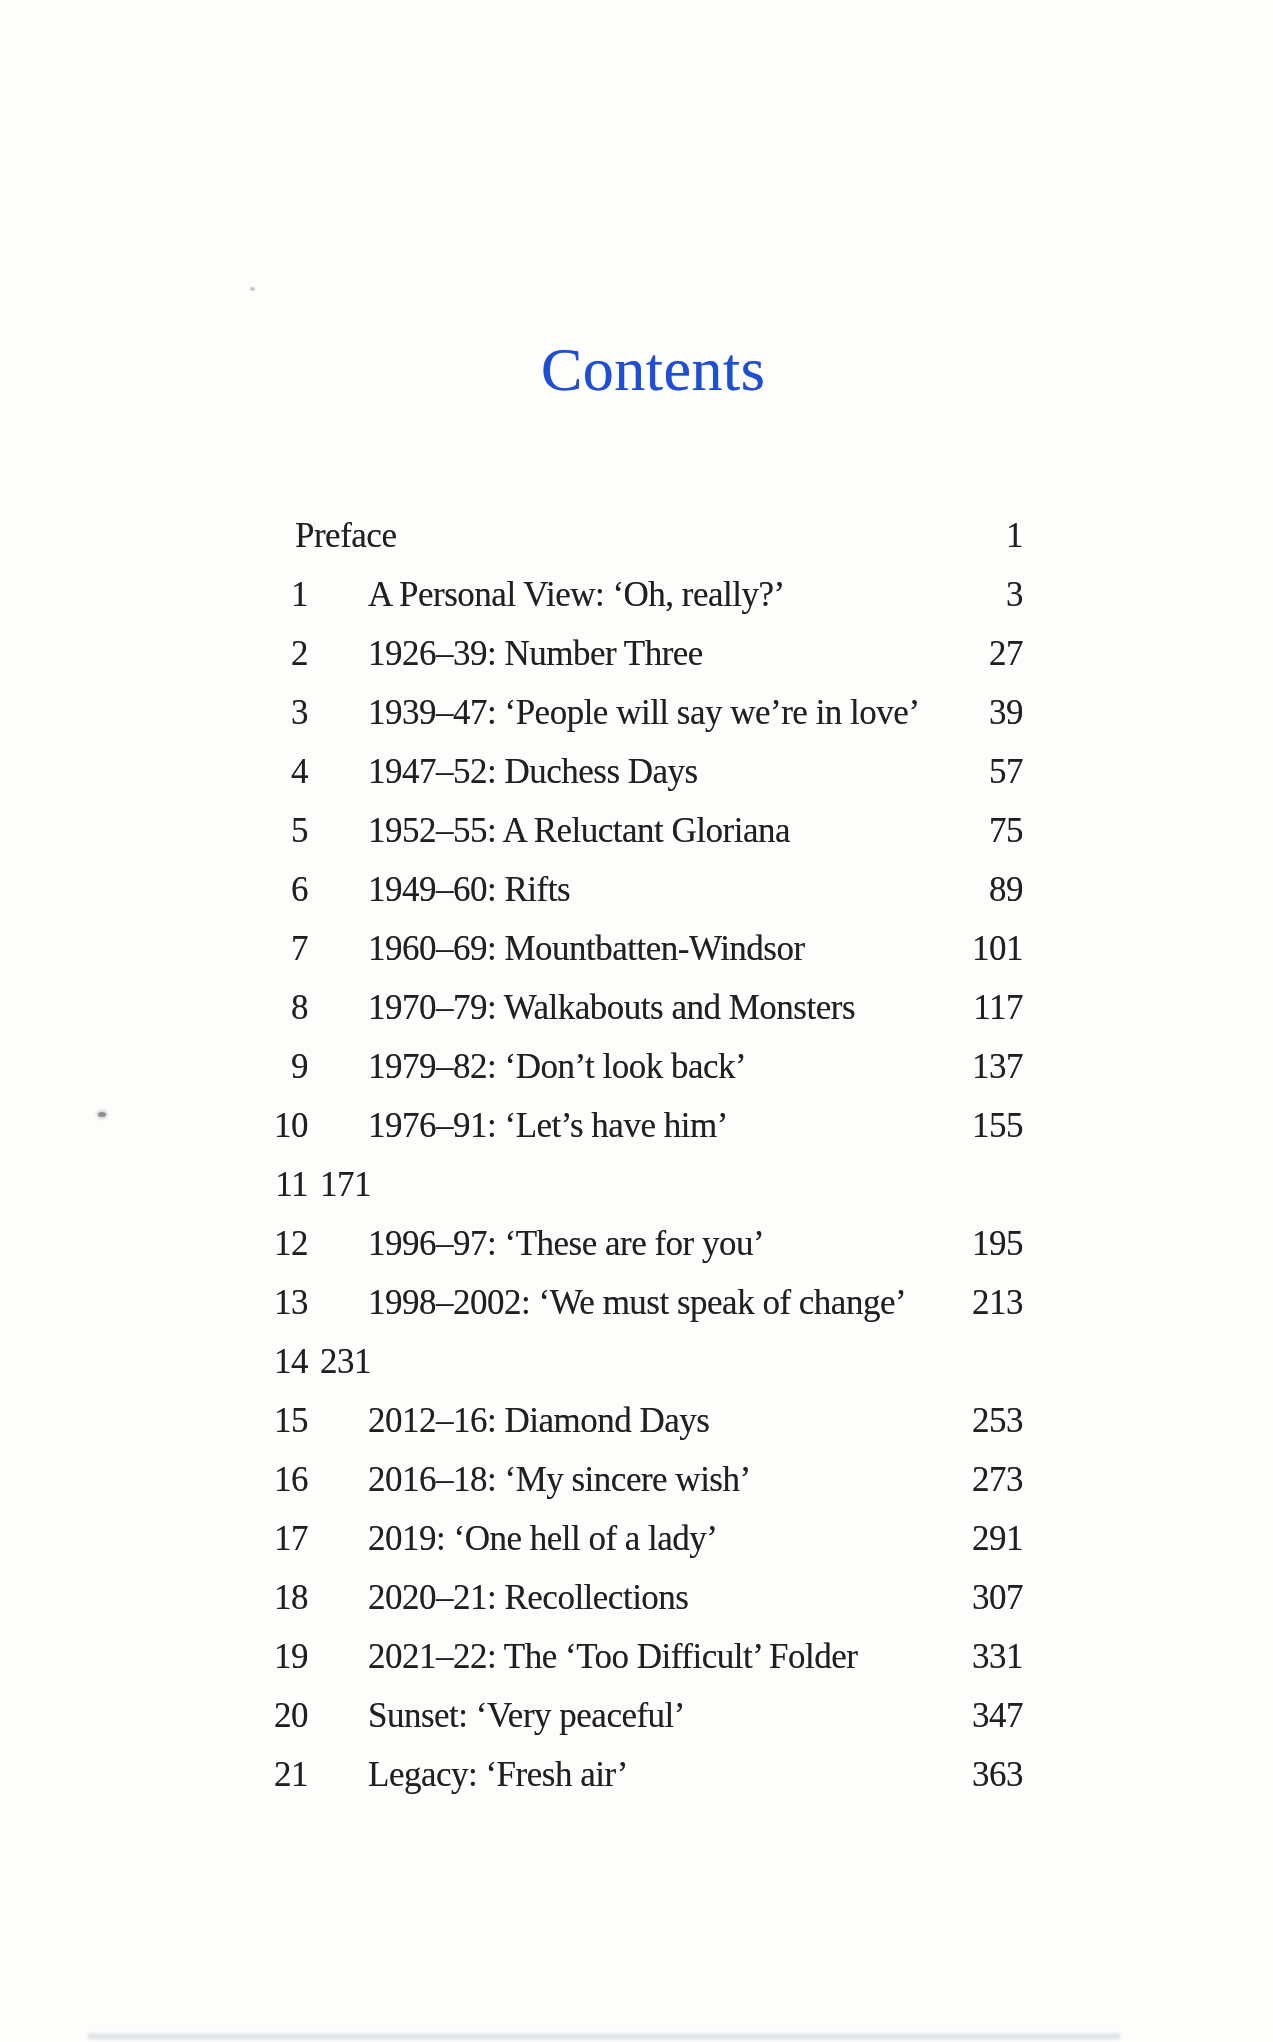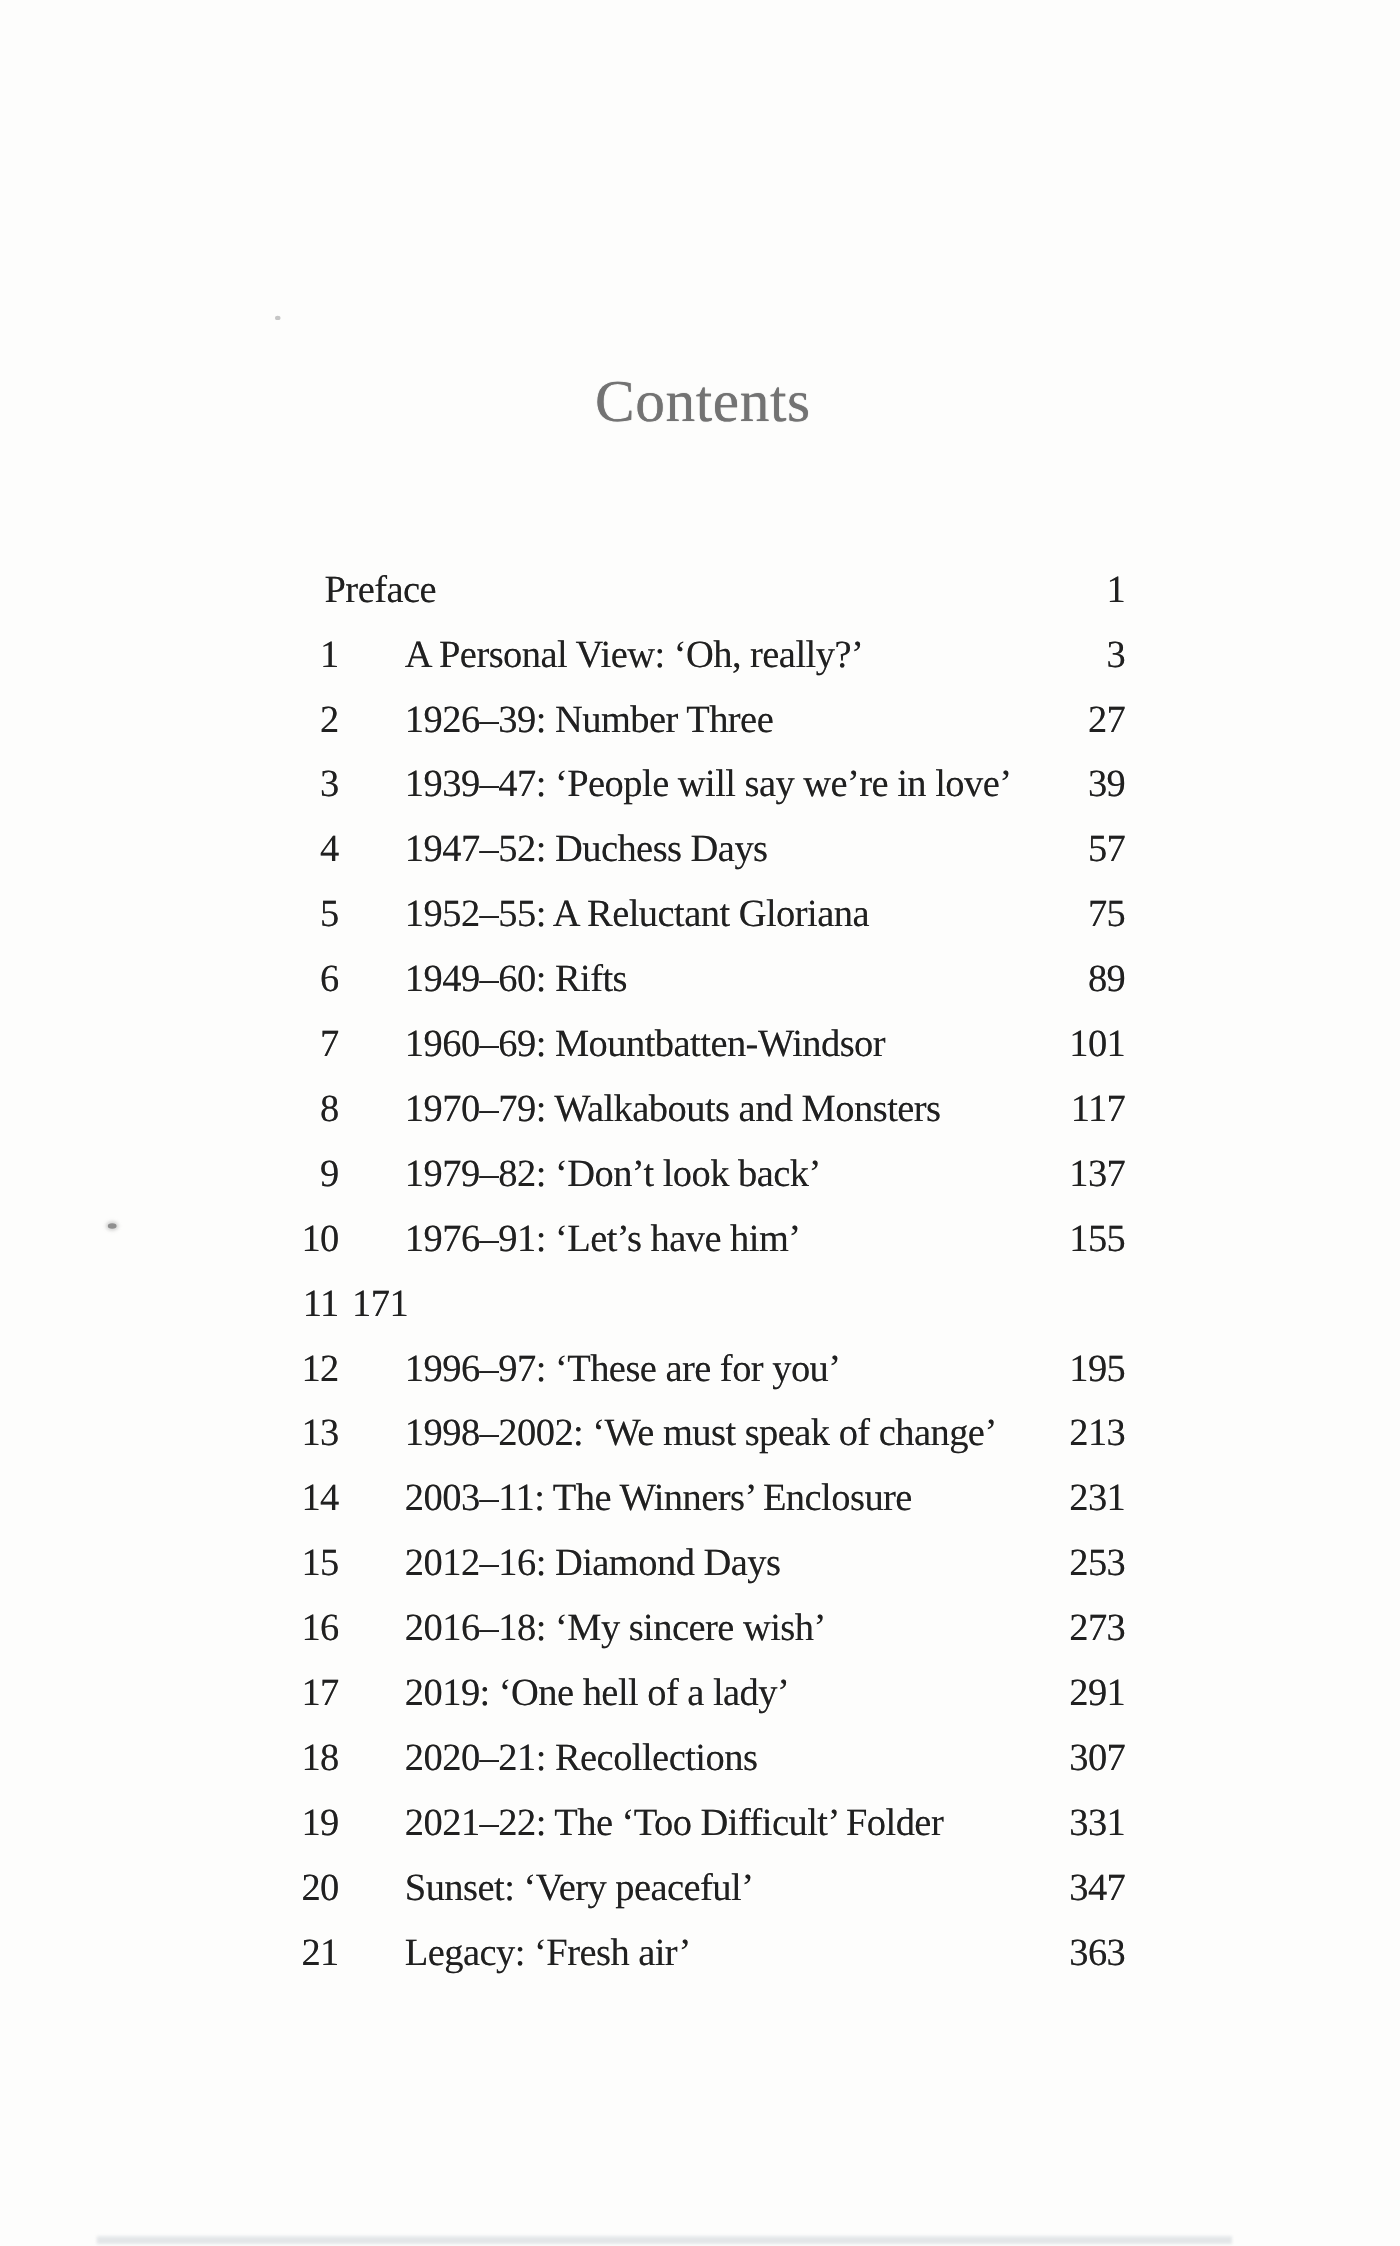--- a/index.html
+++ b/index.html
@@ -14,24 +14,24 @@
     background: #fdfdfc;
     overflow: hidden;
     font-family: "Liberation Serif", serif;
     color: #1e1e1e;
   }
   .title {
     position: absolute;
     left: 541px;
     top: 334px;
     margin: 0;
-    font-size: 54px;
+    font-size: 62px;
     font-weight: 400;
     letter-spacing: 0.5px;
-    color: #737373;
+    color: #1d4ed8;
     text-shadow: 0 0 0.7px rgba(28,28,28,0.55);
     white-space: nowrap;
   }
   .toc {
     position: absolute;
     left: 270px;
     top: 506px;
     width: 753px;
   }
   .row {
@@ -162,21 +162,20 @@
           <span class="chapter">1996–97: ‘These are for you’</span>
           <span class="page-num">195</span>
         </div>
         <div class="row">
           <span class="num">13</span>
           <span class="chapter">1998–2002: ‘We must speak of change’</span>
           <span class="page-num">213</span>
         </div>
         <div class="row">
           <span class="num">14</span>
-          <span class="chapter">2003–11: The Winners’ Enclosure</span>
           <span class="page-num">231</span>
         </div>
         <div class="row">
           <span class="num">15</span>
           <span class="chapter">2012–16: Diamond Days</span>
           <span class="page-num">253</span>
         </div>
         <div class="row">
           <span class="num">16</span>
           <span class="chapter">2016–18: ‘My sincere wish’</span>

